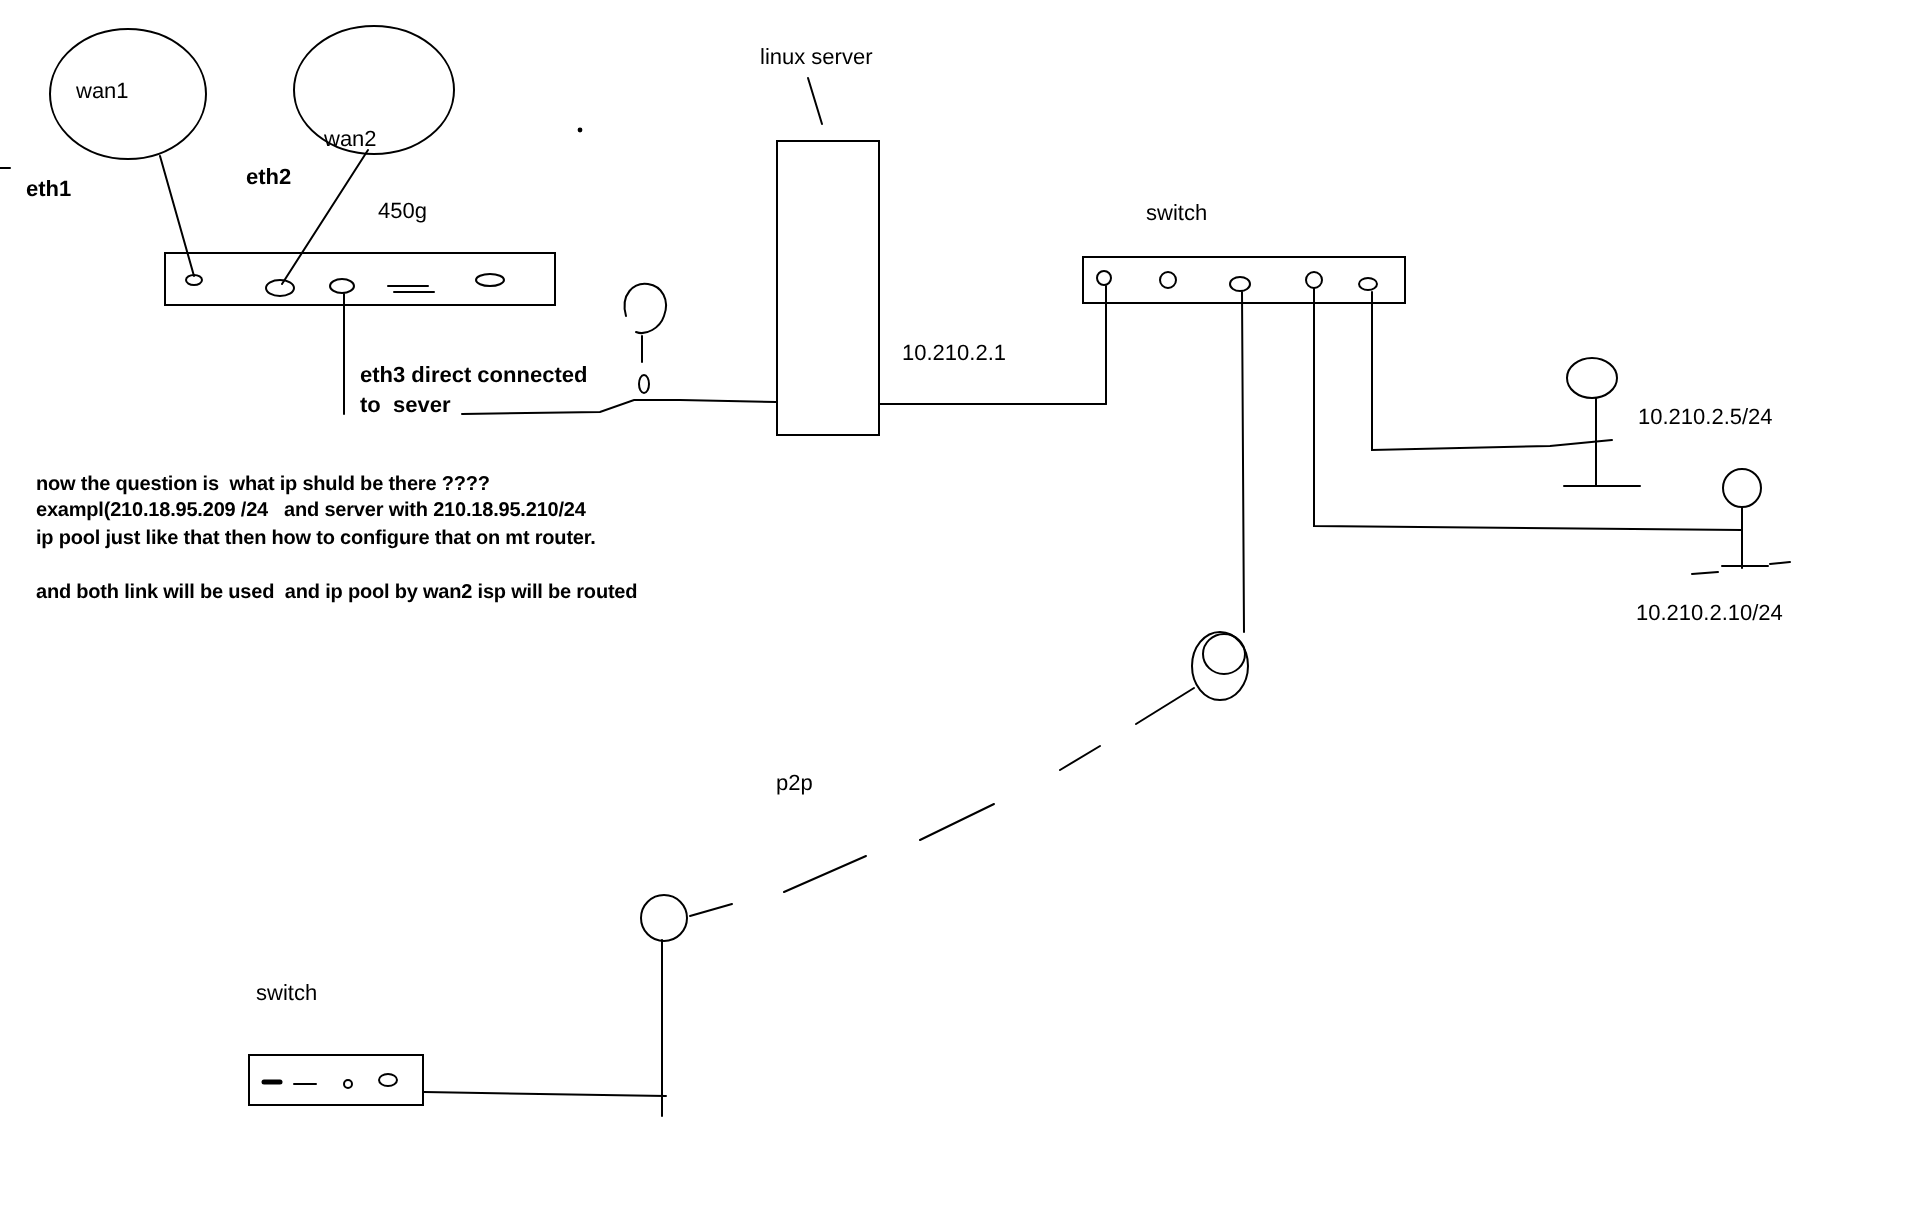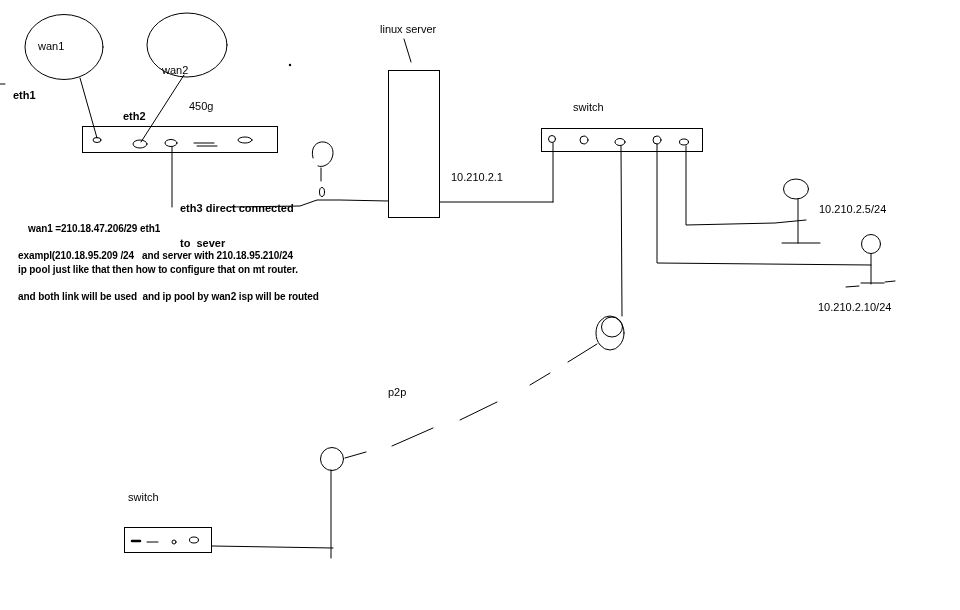--- a/index.html
+++ b/index.html
@@ -7,21 +7,21 @@
     position:relative;width:960px;height:610px;background:#fff;overflow:hidden;
     font-family:"Liberation Sans",sans-serif;color:#000;
   }
   #wires{position:absolute;left:0;top:0;width:960px;height:610px;}
   .label{position:absolute;font-size:11px;line-height:12px;white-space:pre;color:#000;}
   .bold{font-weight:bold;}
   .note-block{position:absolute;left:18px;top:222px;}
   .note-line{font:bold 10px/13.5px "Liberation Sans",sans-serif;letter-spacing:-0.1px;white-space:pre;height:13.5px;}
   .indent{padding-left:10px;}
   .eth3-block{position:absolute;left:180px;top:181px;}
-  .eth3-line{font:bold 11px/15px "Liberation Sans",sans-serif;white-space:pre;margin-top:20px;}
+  .eth3-line{font:bold 11px/15px "Liberation Sans",sans-serif;white-space:pre;}
 </style>
 </head>
 <body>
 
 <div id="canvas">
 
   <svg id="wires" viewBox="0 0 960 610" fill="none" stroke="#000" stroke-width="1" stroke-linecap="round">
 
     <g>
       <ellipse cx="64" cy="47" rx="39" ry="32.5"></ellipse>
@@ -115,37 +115,37 @@
 
     <g>
       <line x1="0" y1="84" x2="5" y2="84"></line>
       <circle cx="290" cy="65" r="1.2" fill="#000" stroke="none"></circle>
     </g>
   </svg>
 
   <div class="label" style="left:38px;top:40px;">wan1</div>
   <div class="label" style="left:162px;top:40px;margin-top:24px;">wan2</div>
   <div class="label bold" style="left:13px;top:89px;">eth1</div>
-  <div class="label bold" style="left:123px;top:83px;margin-top:27px;">eth2</div>
+  <div class="label bold" style="left:123px;top:83px;">eth2</div>
   <div class="label" style="left:189px;top:100px;">450g</div>
   <div class="label" style="left:352px;top:23px;padding-left:28px;">linux server</div>
   <div class="label" style="left:573px;top:101px;">switch</div>
   <div class="label" style="left:451px;top:171px;">10.210.2.1</div>
   <div class="label" style="left:819px;top:203px;">10.210.2.5/24</div>
   <div class="label" style="left:818px;top:301px;">10.210.2.10/24</div>
   <div class="label" style="left:388px;top:386px;">p2p</div>
   <div class="label" style="left:128px;top:491px;">switch</div>
 
   <div class="eth3-block">
     <div class="eth3-line">eth3 direct connected</div>
     <div class="eth3-line">to  sever</div>
   </div>
 
   <div class="note-block">
-    <div class="note-line indent">wan1 =210.18.47.206/29 eth1</div>
     <div class="note-line"></div>
+    <div class="note-line">now the question is  what ip shuld be there ????</div>
     <div class="note-line">exampl(210.18.95.209 /24   and server with 210.18.95.210/24</div>
     <div class="note-line">ip pool just like that then how to configure that on mt router.</div>
     <div class="note-line"></div>
     <div class="note-line">and both link will be used  and ip pool by wan2 isp will be routed</div>
   </div>
 
 </div>
 
 </body></html>

